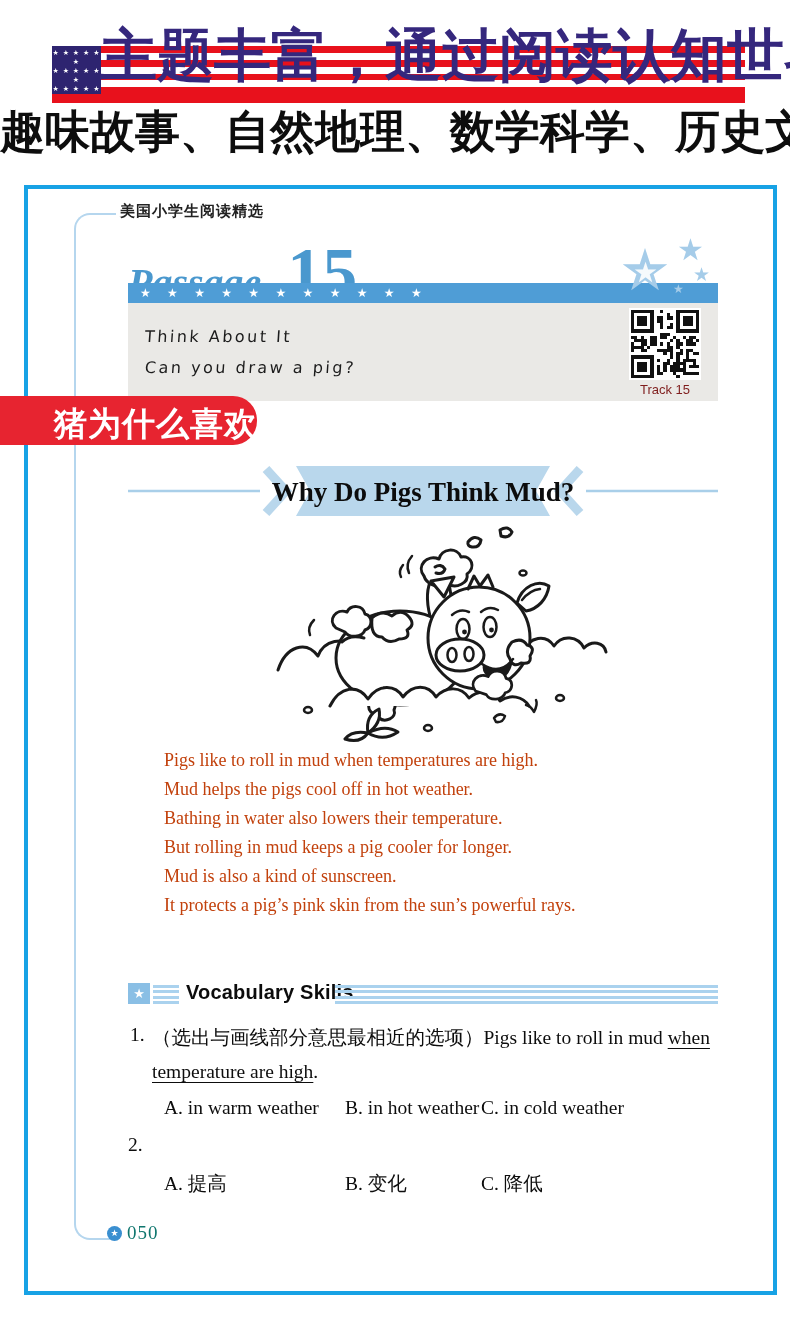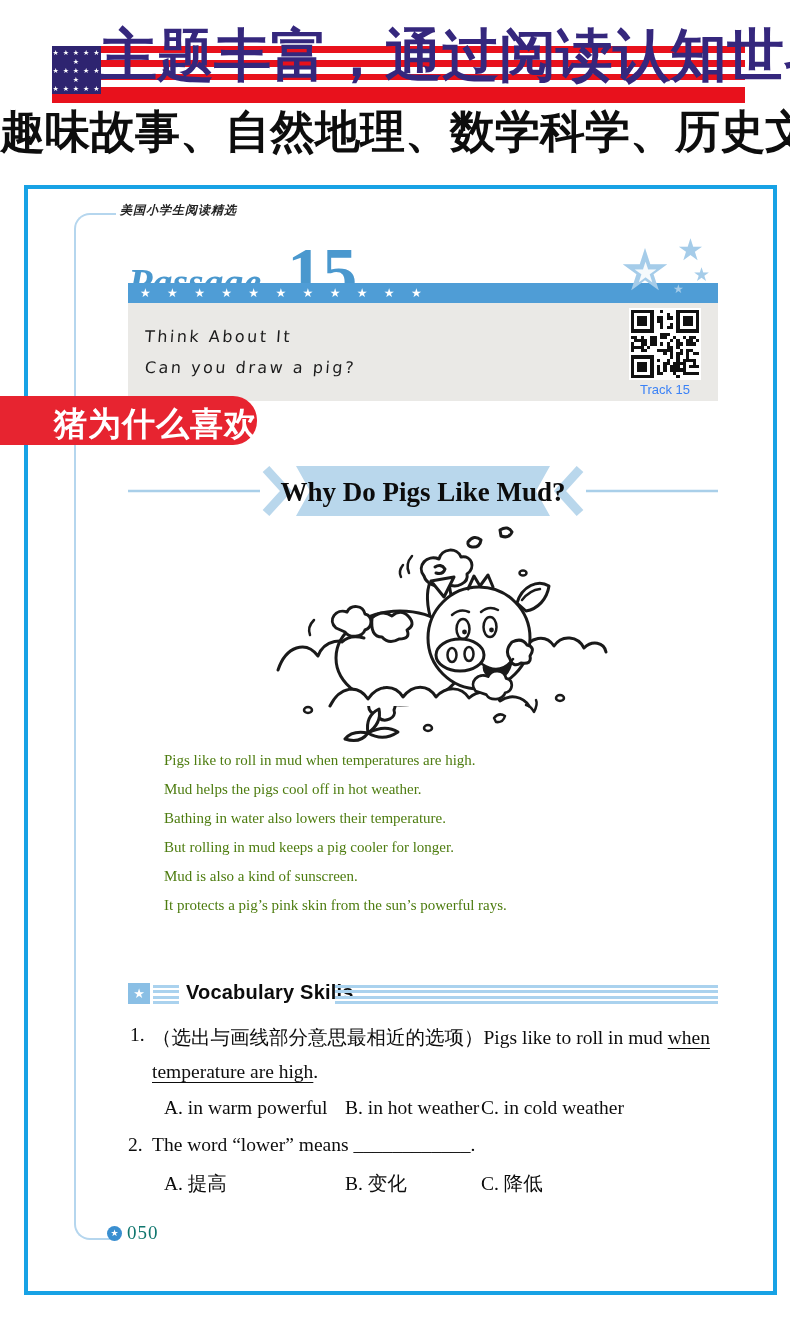--- a/index.html
+++ b/index.html
@@ -21,22 +21,22 @@
 
   
   .frame{position:absolute;left:24px;top:185px;width:753px;height:1110px;
     border:4px solid #17a2e5;box-sizing:border-box;background:#fff;}
 
   
   .inner-line{position:absolute;left:74px;top:213px;width:40px;height:1023px;
     border-left:2px solid #b5d6ee;border-top:2px solid #b5d6ee;border-bottom:2px solid #b5d6ee;
     border-radius:16px 0 0 16px;}
 
-  .book-header{position:absolute;left:120px;top:202px;font-size:12px;color:#222;
-    letter-spacing:1px;font-weight:600;font-style:italic;}
+  .book-header{position:absolute;left:120px;top:202px;font-size:15px;color:#222;
+    letter-spacing:1px;font-weight:600;}
 
   
   .passage-title{position:absolute;left:128px;top:238px;color:#4a98ce;
     font-family:"Liberation Serif",serif;font-weight:bold;line-height:1;}
   .passage-title .p-word{font-size:40px;font-style:italic;}
   .passage-title .p-num{font-size:70px;margin-left:26px;font-family:Liberation Serif, serif;}
   .star-bar{position:absolute;left:128px;top:283px;width:590px;height:20px;background:#4f9dd6;
     color:#fff;font-size:12px;line-height:20px;padding-left:12px;box-sizing:border-box;
     word-spacing:13px;overflow:hidden;white-space:nowrap;}
   .star-cluster{position:absolute;left:615px;top:233px;width:120px;height:70px;}
@@ -48,39 +48,39 @@
   .sc-4{left:58px;top:50px;font-size:12px;}
 
   
   .think-box{position:absolute;left:128px;top:303px;width:590px;height:98px;background:#eae9e6;}
   .hand{font-family:"DejaVu Sans",sans-serif;font-size:16px;color:#1c1c1c;
     letter-spacing:2.5px;transform:skewX(-4deg);font-weight:500;}
   .think-heading{position:absolute;left:145px;top:327px;}
   .think-question{position:absolute;left:145px;top:358px;}
   .qr-box{position:absolute;left:629px;top:308px;width:72px;height:72px;background:#fff;padding:2px;box-sizing:border-box;}
   .qr-box svg{width:100%;height:100%;display:block;}
-  .track-label{position:absolute;left:626px;top:382px;width:78px;text-align:center;font-size:13px;color:#3b82f6;}
+  .track-label{position:absolute;left:626px;top:382px;width:78px;text-align:center;font-size:13px;color:#7f1d1d;}
 
   
   .red-banner{position:absolute;left:0;top:396px;width:257px;height:49px;background:#e72430;
     border-radius:0 24px 24px 0;z-index:5;}
   .red-banner-text{position:absolute;left:54px;top:6px;font-size:33px;color:#fff;
     font-weight:600;letter-spacing:1px;white-space:nowrap;}
 
   
   .ribbon-wrap{position:absolute;left:128px;top:466px;width:590px;height:50px;}
   .ribbon-title{position:absolute;left:128px;top:472px;width:590px;height:40px;line-height:40px;
     text-align:center;font-family:"Liberation Serif",serif;font-weight:bold;font-size:27px;color:#0c0c0c;}
 
   
   .pig-wrap{position:absolute;left:272px;top:520px;width:336px;height:225px;}
 
   
   .passage-text{position:absolute;left:164px;top:746px;width:575px;
-    font-family:"Liberation Serif",serif;font-size:15px;color:#4d7c0f;}
+    font-family:"Liberation Serif",serif;font-size:18px;color:#c2410c;}
   .passage-text div{height:29px;line-height:29px;white-space:nowrap;}
 
   
   .vocab-star-sq{position:absolute;left:128px;top:983px;width:22px;height:21px;background:#8abfe5;
     color:#fff;font-size:13px;line-height:21px;text-align:center;}
   .stripes{background:repeating-linear-gradient(180deg,#aad2ee 0 3px,transparent 3px 5.4px);}
   .vocab-stripes-left{position:absolute;left:153px;top:985px;width:26px;height:19px;}
   .vocab-heading{position:absolute;left:186px;top:981px;font-size:20px;font-weight:bold;color:#0c0c0c;letter-spacing:.2px;}
   .vocab-stripes-right{position:absolute;left:335px;top:985px;width:383px;height:19px;}
 
@@ -272,21 +272,21 @@
     <div class="red-banner-text">猪为什么喜欢泥？</div>
   </div>
 
   <svg class="ribbon-wrap" viewBox="0 0 590 50">
     <line x1="0" y1="25" x2="132" y2="25" stroke="#a9cfe9" stroke-width="2.5"></line>
     <line x1="458" y1="25" x2="590" y2="25" stroke="#a9cfe9" stroke-width="2.5"></line>
     <polyline points="138,3 158,25 138,47" fill="none" stroke="#b9d7ec" stroke-width="9"></polyline>
     <polygon points="168,0 422,0 408,25 422,50 168,50 182,25" fill="#b9d7ec"></polygon>
     <polyline points="452,3 432,25 452,47" fill="none" stroke="#b9d7ec" stroke-width="9"></polyline>
   </svg>
-  <div class="ribbon-title">Why Do Pigs Like Mud?</div>
+  <div class="ribbon-title">Why Do Pigs Think Mud?</div>
 
   <svg class="pig-wrap" viewBox="0 0 336 225" fill="none" stroke="#1a1a1a" stroke-width="3" stroke-linecap="round" stroke-linejoin="round">
 
     <path d="M6,150 c8,-24 28,-30 40,-14 c6,-16 26,-20 36,-8 c8,-12 22,-12 30,-2"></path>
 
     <path d="M250,132 c8,-16 24,-18 32,-6 c8,-12 24,-10 30,2 c8,-8 20,-6 22,4"></path>
 
     <ellipse cx="128" cy="138" rx="64" ry="47" fill="#fff"></ellipse>
 
     <path d="M100,98 q10,-9 20,-2 q9,-8 17,1 q7,8 -2,13 q4,9 -8,9 q-10,6 -17,-2 q-12,0 -10,-19 z" fill="#fff"></path>
@@ -365,29 +365,26 @@
   <div class="vocab-stripes-right stripes"></div>
 
   <div class="q-num" style="left:130px;top:1024px;">1.</div>
   <div class="q-line" style="left:152px;top:1024px;">
     <span>（选出与画线部分意思最相近的选项）Pigs like to roll in mud </span><span class="u">when</span>
   </div>
   <div class="q-line" style="left:152px;top:1061px;">
     <span class="u">temperature are high</span><span>.</span>
   </div>
   <div class="opt-row" style="top:1097px;">
-    <span class="opt-a">A. in warm powerful</span>
+    <span class="opt-a">A. in warm weather</span>
     <span class="opt-b">B. in hot weather</span>
     <span class="opt-c">C. in cold weather</span>
   </div>
 
   <div class="q-num" style="left:128px;top:1134px;">2.</div>
-  <div class="q-line" style="left:152px;top:1134px;">
-    <span>The word “lower” means </span><span>____________</span><span>.</span>
-  </div>
   <div class="opt-row" style="top:1170px;">
     <span class="opt-a">A. 提高</span>
     <span class="opt-b">B. 变化</span>
     <span class="opt-c">C. 降低</span>
   </div>
 
   <div class="footer-star">★</div>
   <div class="page-number">050</div>
 
 </div>

